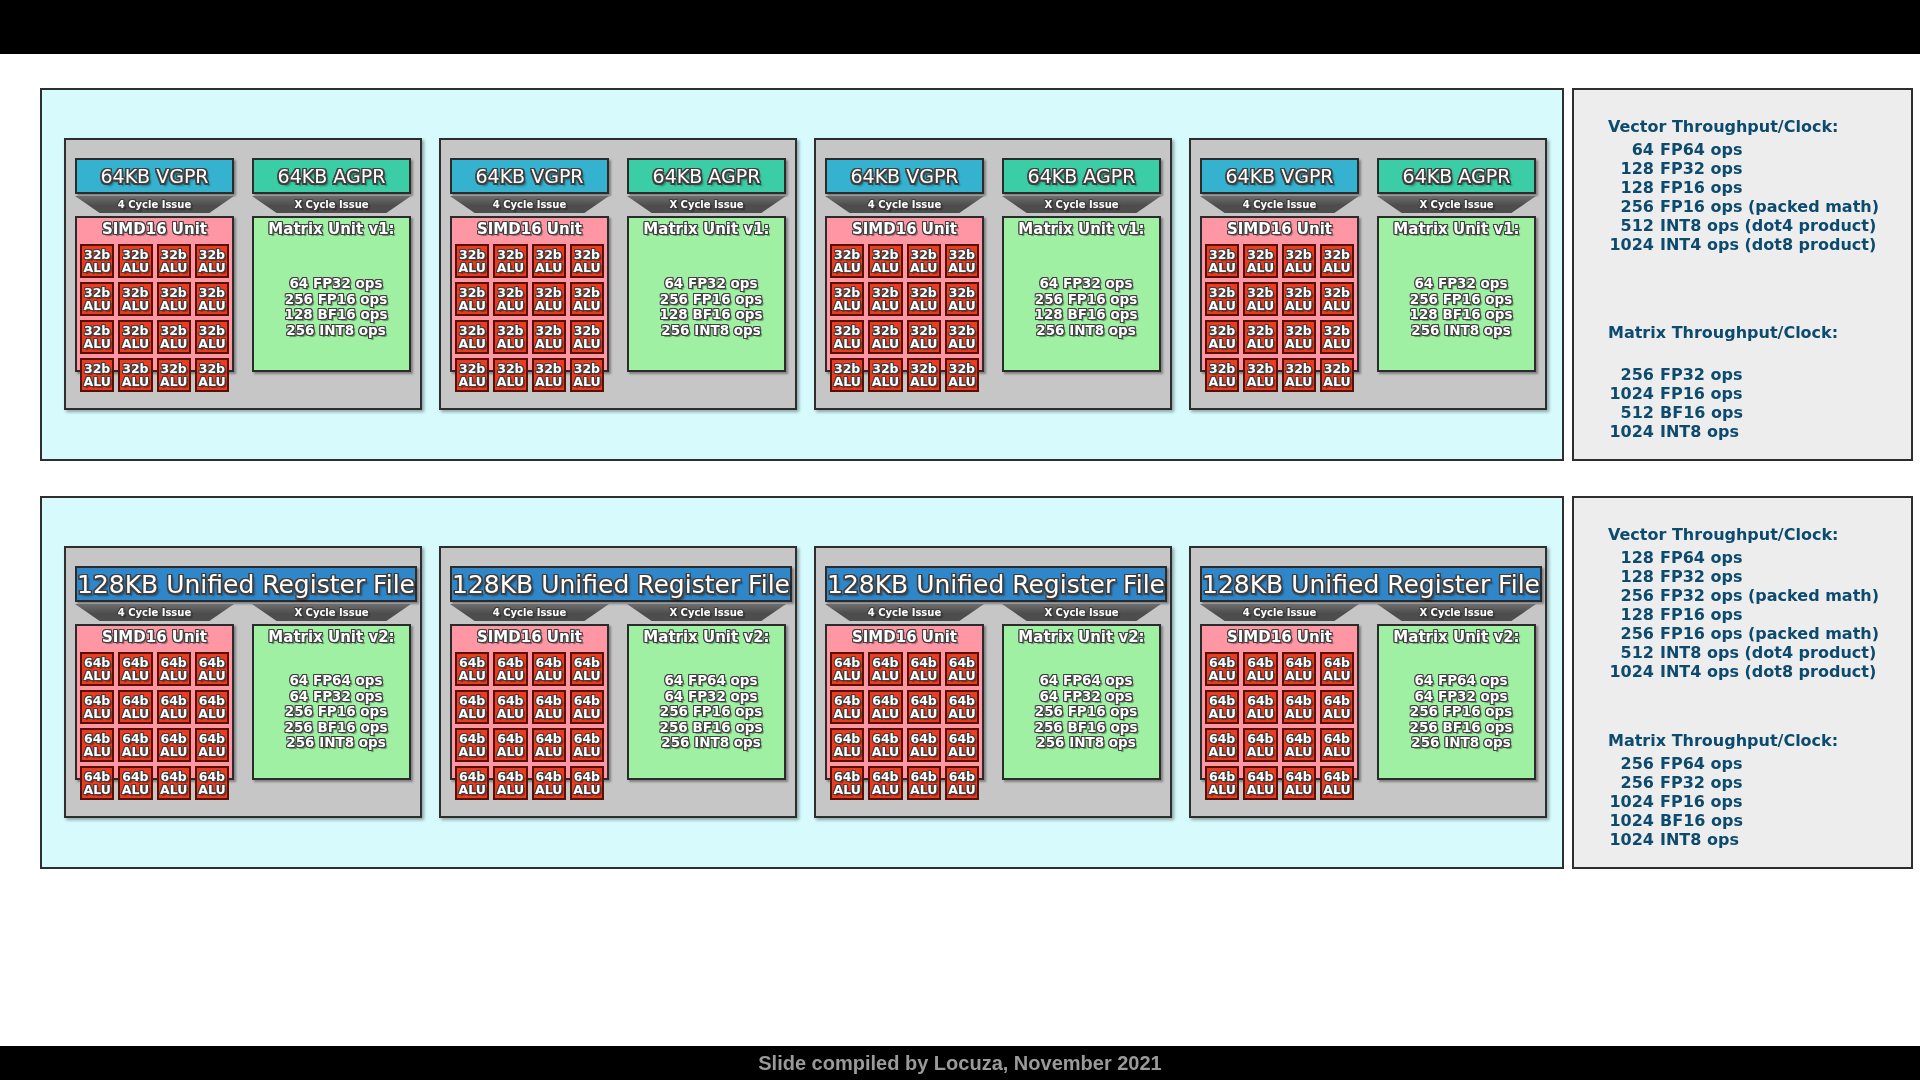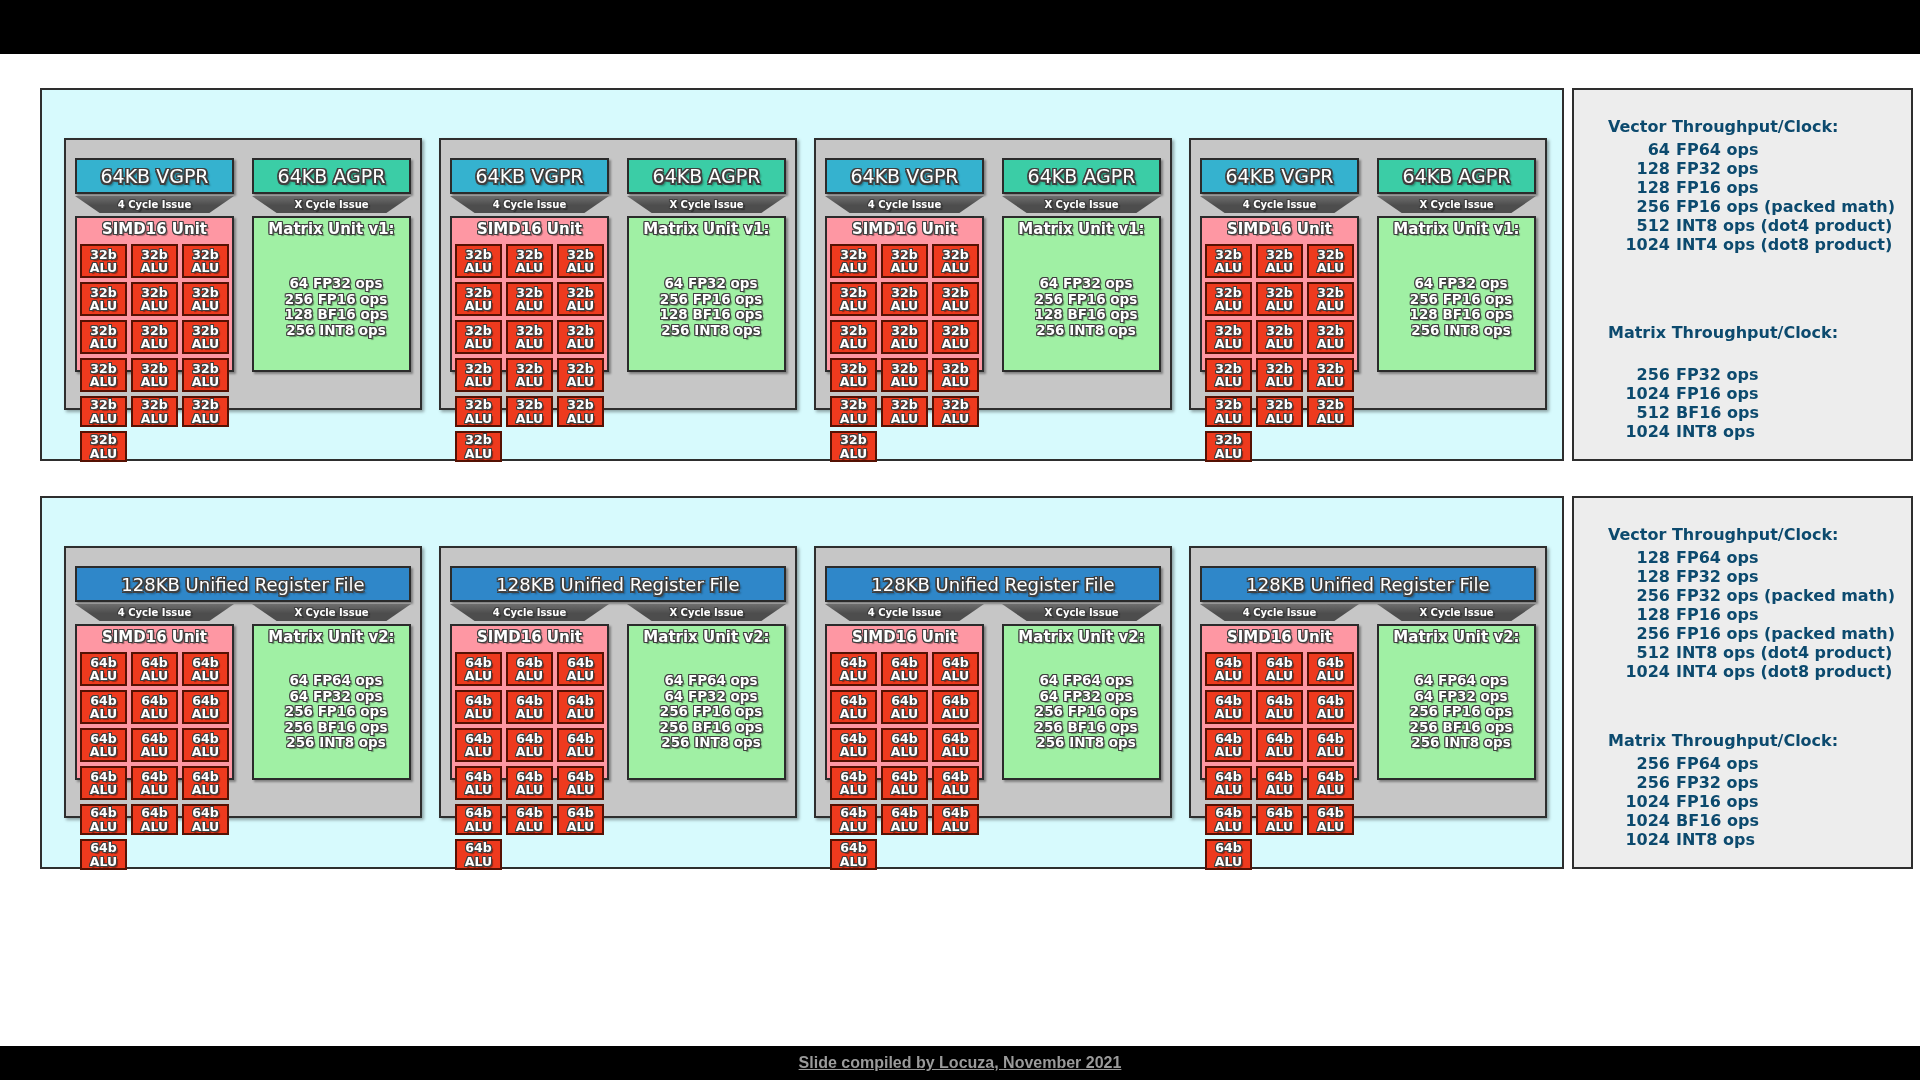--- a/index.html
+++ b/index.html
@@ -5,21 +5,21 @@
   html,body{margin:0;padding:0;}
   body{
     width:1920px;height:1080px;position:relative;overflow:hidden;
     background:#ffffff;font-family:"DejaVu Sans",sans-serif;
   }
   .bar{position:absolute;left:0;width:1920px;background:#000;}
   .topbar{top:0;height:54px;}
   .footerbar{top:1046px;height:34px;display:flex;align-items:center;justify-content:center;}
   .footer-text{
     color:var(--c-footer_text,#9a9a9a);
-    font-family:"Liberation Sans",sans-serif;font-weight:bold;font-size:16px;text-decoration:underline;
+    font-family:"Liberation Sans",sans-serif;font-weight:bold;font-size:20px;
   }
 
   
   .slice-panel{
     position:absolute;left:40px;width:1520px;height:369px;
     background:var(--c-panel_bg,#d7fafd);
     border:2px solid var(--c-panel_border,#2e2e2e);
   }
   .s0{top:88px;} .s1{top:496px;}
   .slice-title{
@@ -32,61 +32,61 @@
   
   .side-panel{
     position:absolute;left:1572px;width:337px;height:369px;
     background:var(--c-side_bg,#ededed);
     border:2px solid var(--c-panel_border,#2e2e2e);
     font-weight:bold;font-size:16px;color:#0c4a6e;line-height:19px;
   }
   .sp-section{position:absolute;left:0;right:0;}
   .sp-vector{top:26px;} .sp-matrix{top:232px;}
   .sp-heading{margin-left:34px;margin-bottom:3px;line-height:21px;}
-  .sp-line{display:flex;margin-left:16px;}
+  .sp-line{display:flex;}
   .sp-line .num{flex:0 0 80px;text-align:right;}
   .sp-line .lbl{margin-left:6px;white-space:nowrap;}
   .sp-spacer{height:19px;}
 
   
   .cu-blocks{position:absolute;left:22px;top:48px;right:0;bottom:0;}
   .cu-block{
     position:absolute;top:0;width:354px;height:268px;
     background:var(--c-block_bg,#c6c6c6);
     border:2px solid #2e2e2e;
     box-shadow:2px 2px 3px rgba(0,0,0,.35);
   }
   .reg-row{position:absolute;left:9px;right:9px;top:6px;height:48px;display:flex;gap:18px;}
   .reg-box{
     flex:1;display:flex;align-items:center;justify-content:center;
     border:2px solid #2b2b2b;box-shadow:1.5px 1.5px 2px rgba(0,0,0,.35);
     font-size:19px;font-weight:normal;white-space:nowrap;margin-top:12px;
   }
-  .reg-box.unified{font-size:18px;}
+  .reg-box.unified{font-size:25px;}
   .issue-row{position:absolute;left:9px;right:9px;top:56px;height:17px;display:flex;gap:18px;}
   .trap{
     flex:1;display:flex;align-items:center;justify-content:center;
     background:linear-gradient(180deg,#6e6e6e,var(--c-issue,#4d4d4d) 55%);
     clip-path:polygon(0 0,100% 0,84.5% 100%,15.5% 100%);
     font-size:10px;font-weight:bold;white-space:nowrap;
   }
   .exec-row{position:absolute;left:9px;right:9px;top:76px;height:156px;display:flex;gap:18px;}
   .simd-box,.matrix-box{
     flex:1;border:2px solid #2b2b2b;position:relative;
     box-shadow:1.5px 1.5px 2px rgba(0,0,0,.35);
   }
   .simd-box{background:var(--c-simd_bg,#fe97a3);}
   .matrix-box{background:var(--c-matrix_bg,#a0f0a4);}
   .box-title{
     position:absolute;top:2px;left:0;right:0;text-align:center;
     font-size:15px;font-weight:bold;white-space:nowrap;
   }
   .alu-grid{
     position:absolute;left:3px;right:3px;top:26px;
-    display:grid;grid-template-columns:repeat(3,1fr);grid-template-rows:repeat(4,34px);gap:4px;
+    display:grid;grid-template-columns:repeat(4,1fr);grid-template-rows:repeat(4,34px);gap:4px;
   }
   .alu-cell{
     background:var(--c-alu,#ee3a1e);
     border:2px solid var(--c-alu_border,#551103);
     display:flex;flex-direction:column;align-items:center;justify-content:center;
     font-size:12.5px;font-weight:bold;line-height:13.5px;
   }
   .matrix-ops{
     position:absolute;left:0;right:0;text-align:center;
     font-size:13.5px;font-weight:bold;line-height:15.5px;margin-left:9px;

